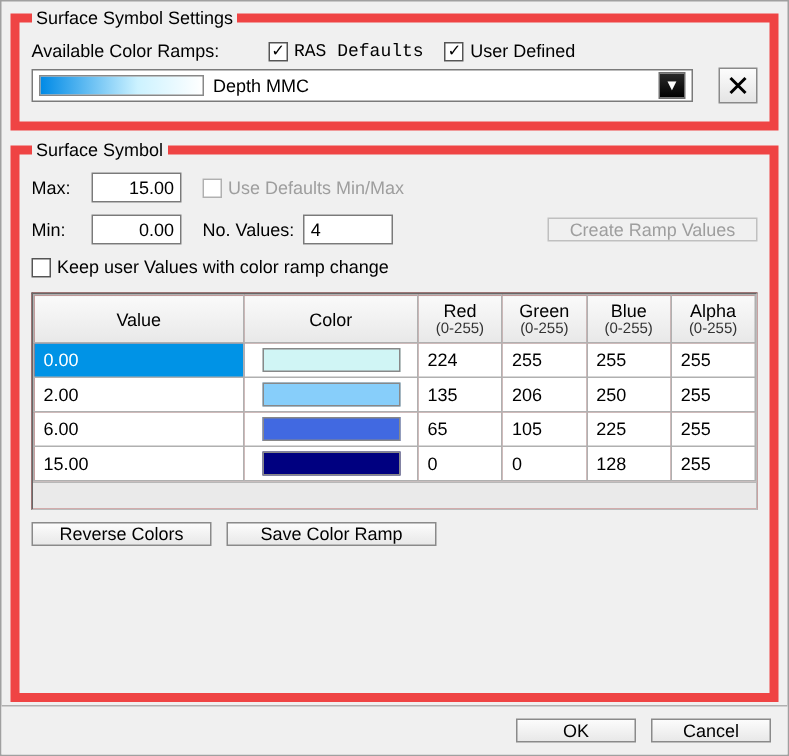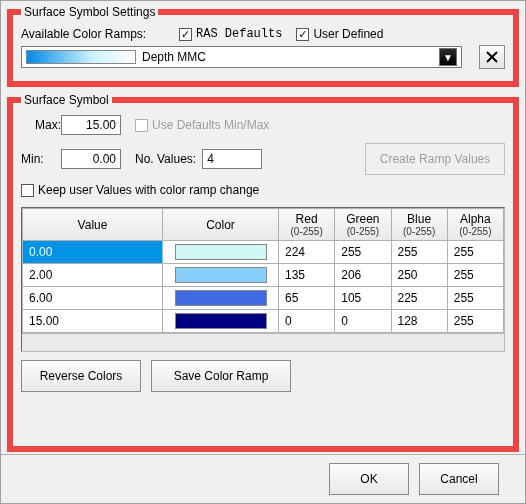--- a/index.html
+++ b/index.html
@@ -98,21 +98,21 @@
     height: 20px; width: 60px;
     border: 1px solid #7a7a7a;
     background: #fff;
     text-align: right;
     padding: 2px 4px;
     font-family: inherit; font-size: 12px;
   }
   .num-input.left { text-align: left; }
 
   .btn {
-    height: 32px;
+    height: 16px;
     border: 1px solid #8a8a8a;
     background: linear-gradient(#fcfcfc,#e8e8e8);
     padding: 0 10px;
     display: inline-flex; align-items: center; justify-content: center;
     font-family: inherit; font-size: 12px;
     cursor: default;
   }
   .btn.disabled {
     color: #9e9e9e;
     background: #f0f0f0;
@@ -148,21 +148,21 @@
     margin: 0 auto;
     display: block;
   }
   .scroll-stub {
     height: 18px; background: #eaeaea;
     border-top: 1px solid #b8b8b8;
   }
 
   .footer {
     border-top: 1px solid #b0b0b0;
-    padding: 8px 26px;
+    padding: 8px 11px;
     display: flex; justify-content: flex-end; gap: 10px;
     background: #f0f0f0;
   }
   .footer .btn { width: 80px; }
 </style>
 </head>
 <body>
 
 <div class="window">
 
@@ -191,21 +191,21 @@
             <line x1="11" y1="1" x2="1" y2="11" stroke="#000" stroke-width="2"></line>
           </svg>
       </div>
     </div>
   </fieldset>
 
   <fieldset class="group" style="flex:1; display:flex; flex-direction:column;">
     <legend>Surface Symbol</legend>
 
     <div class="row">
-      <span class="label" style="width:40px;text-align:right;">Max:</span>
+      <span class="label" style="width:40px;">Max:</span>
       <input class="num-input" value="15.00" style="">
       <span style="width:14px;"></span>
       <span class="check disabled"></span>
       <span class="label disabled">Use Defaults Min/Max</span>
     </div>
 
     <div class="row">
       <span class="label" style="width:40px;">Min:</span>
       <input class="num-input" value="0.00" style="">
       <span style="width:14px;"></span>

